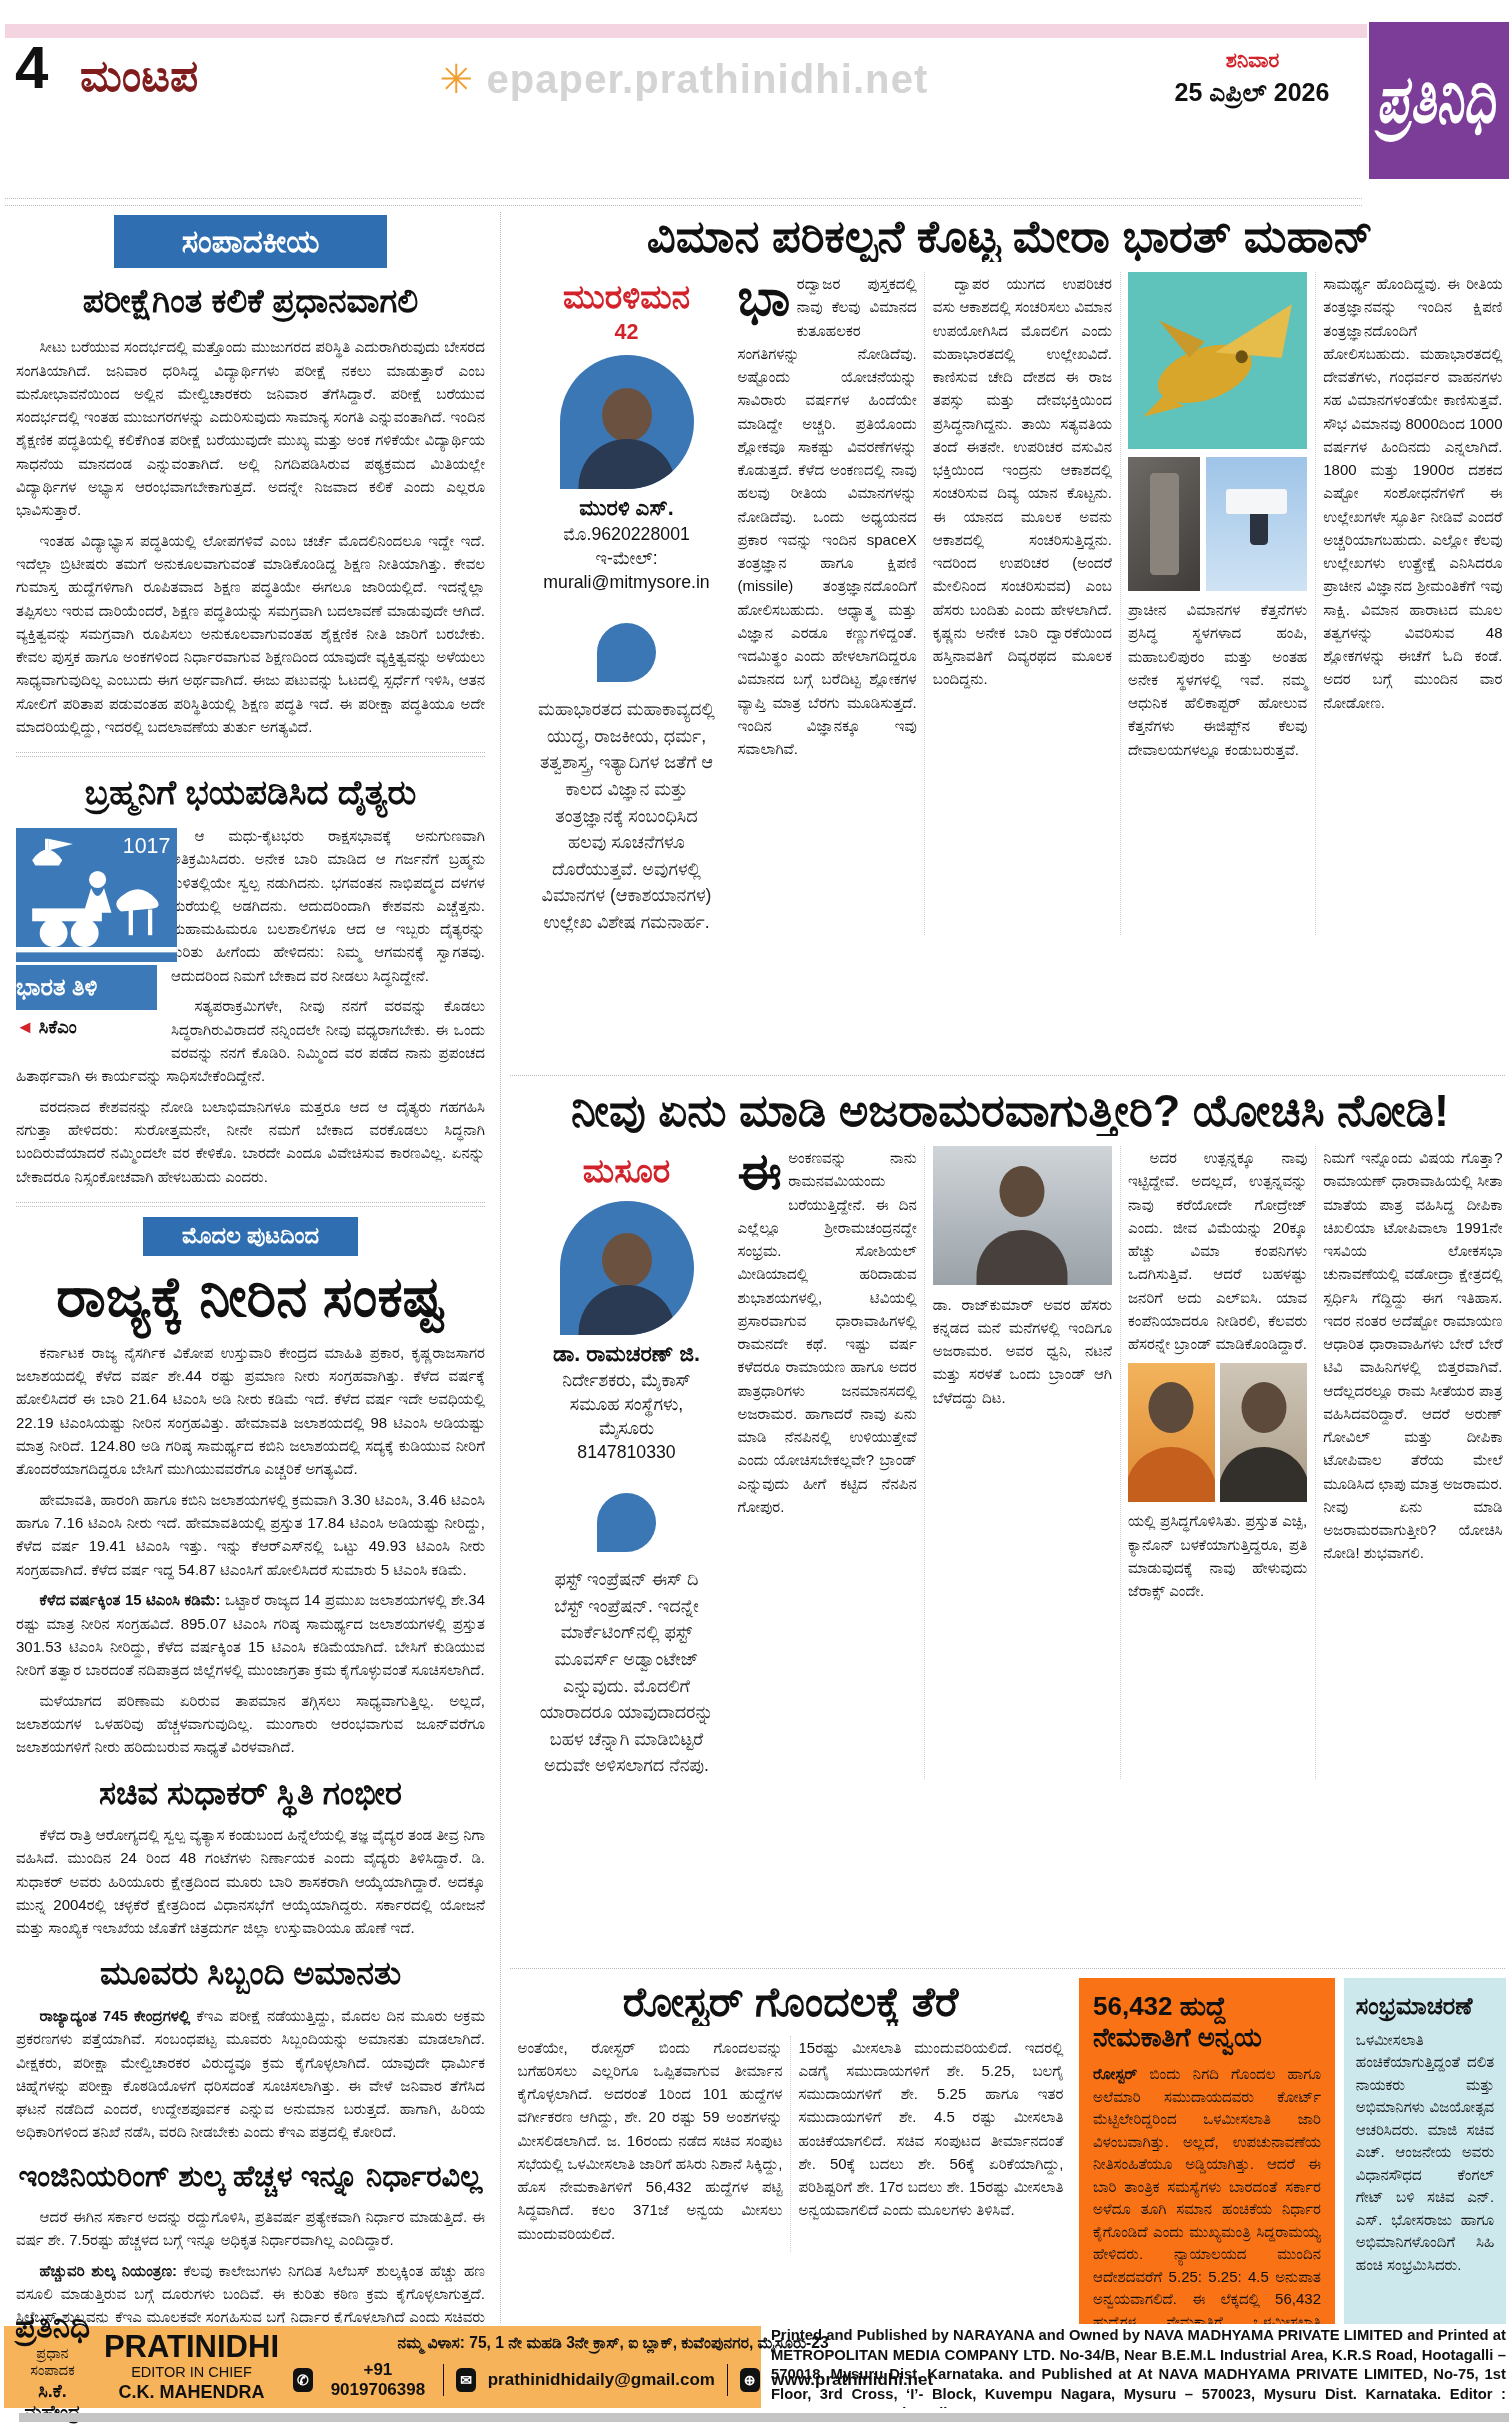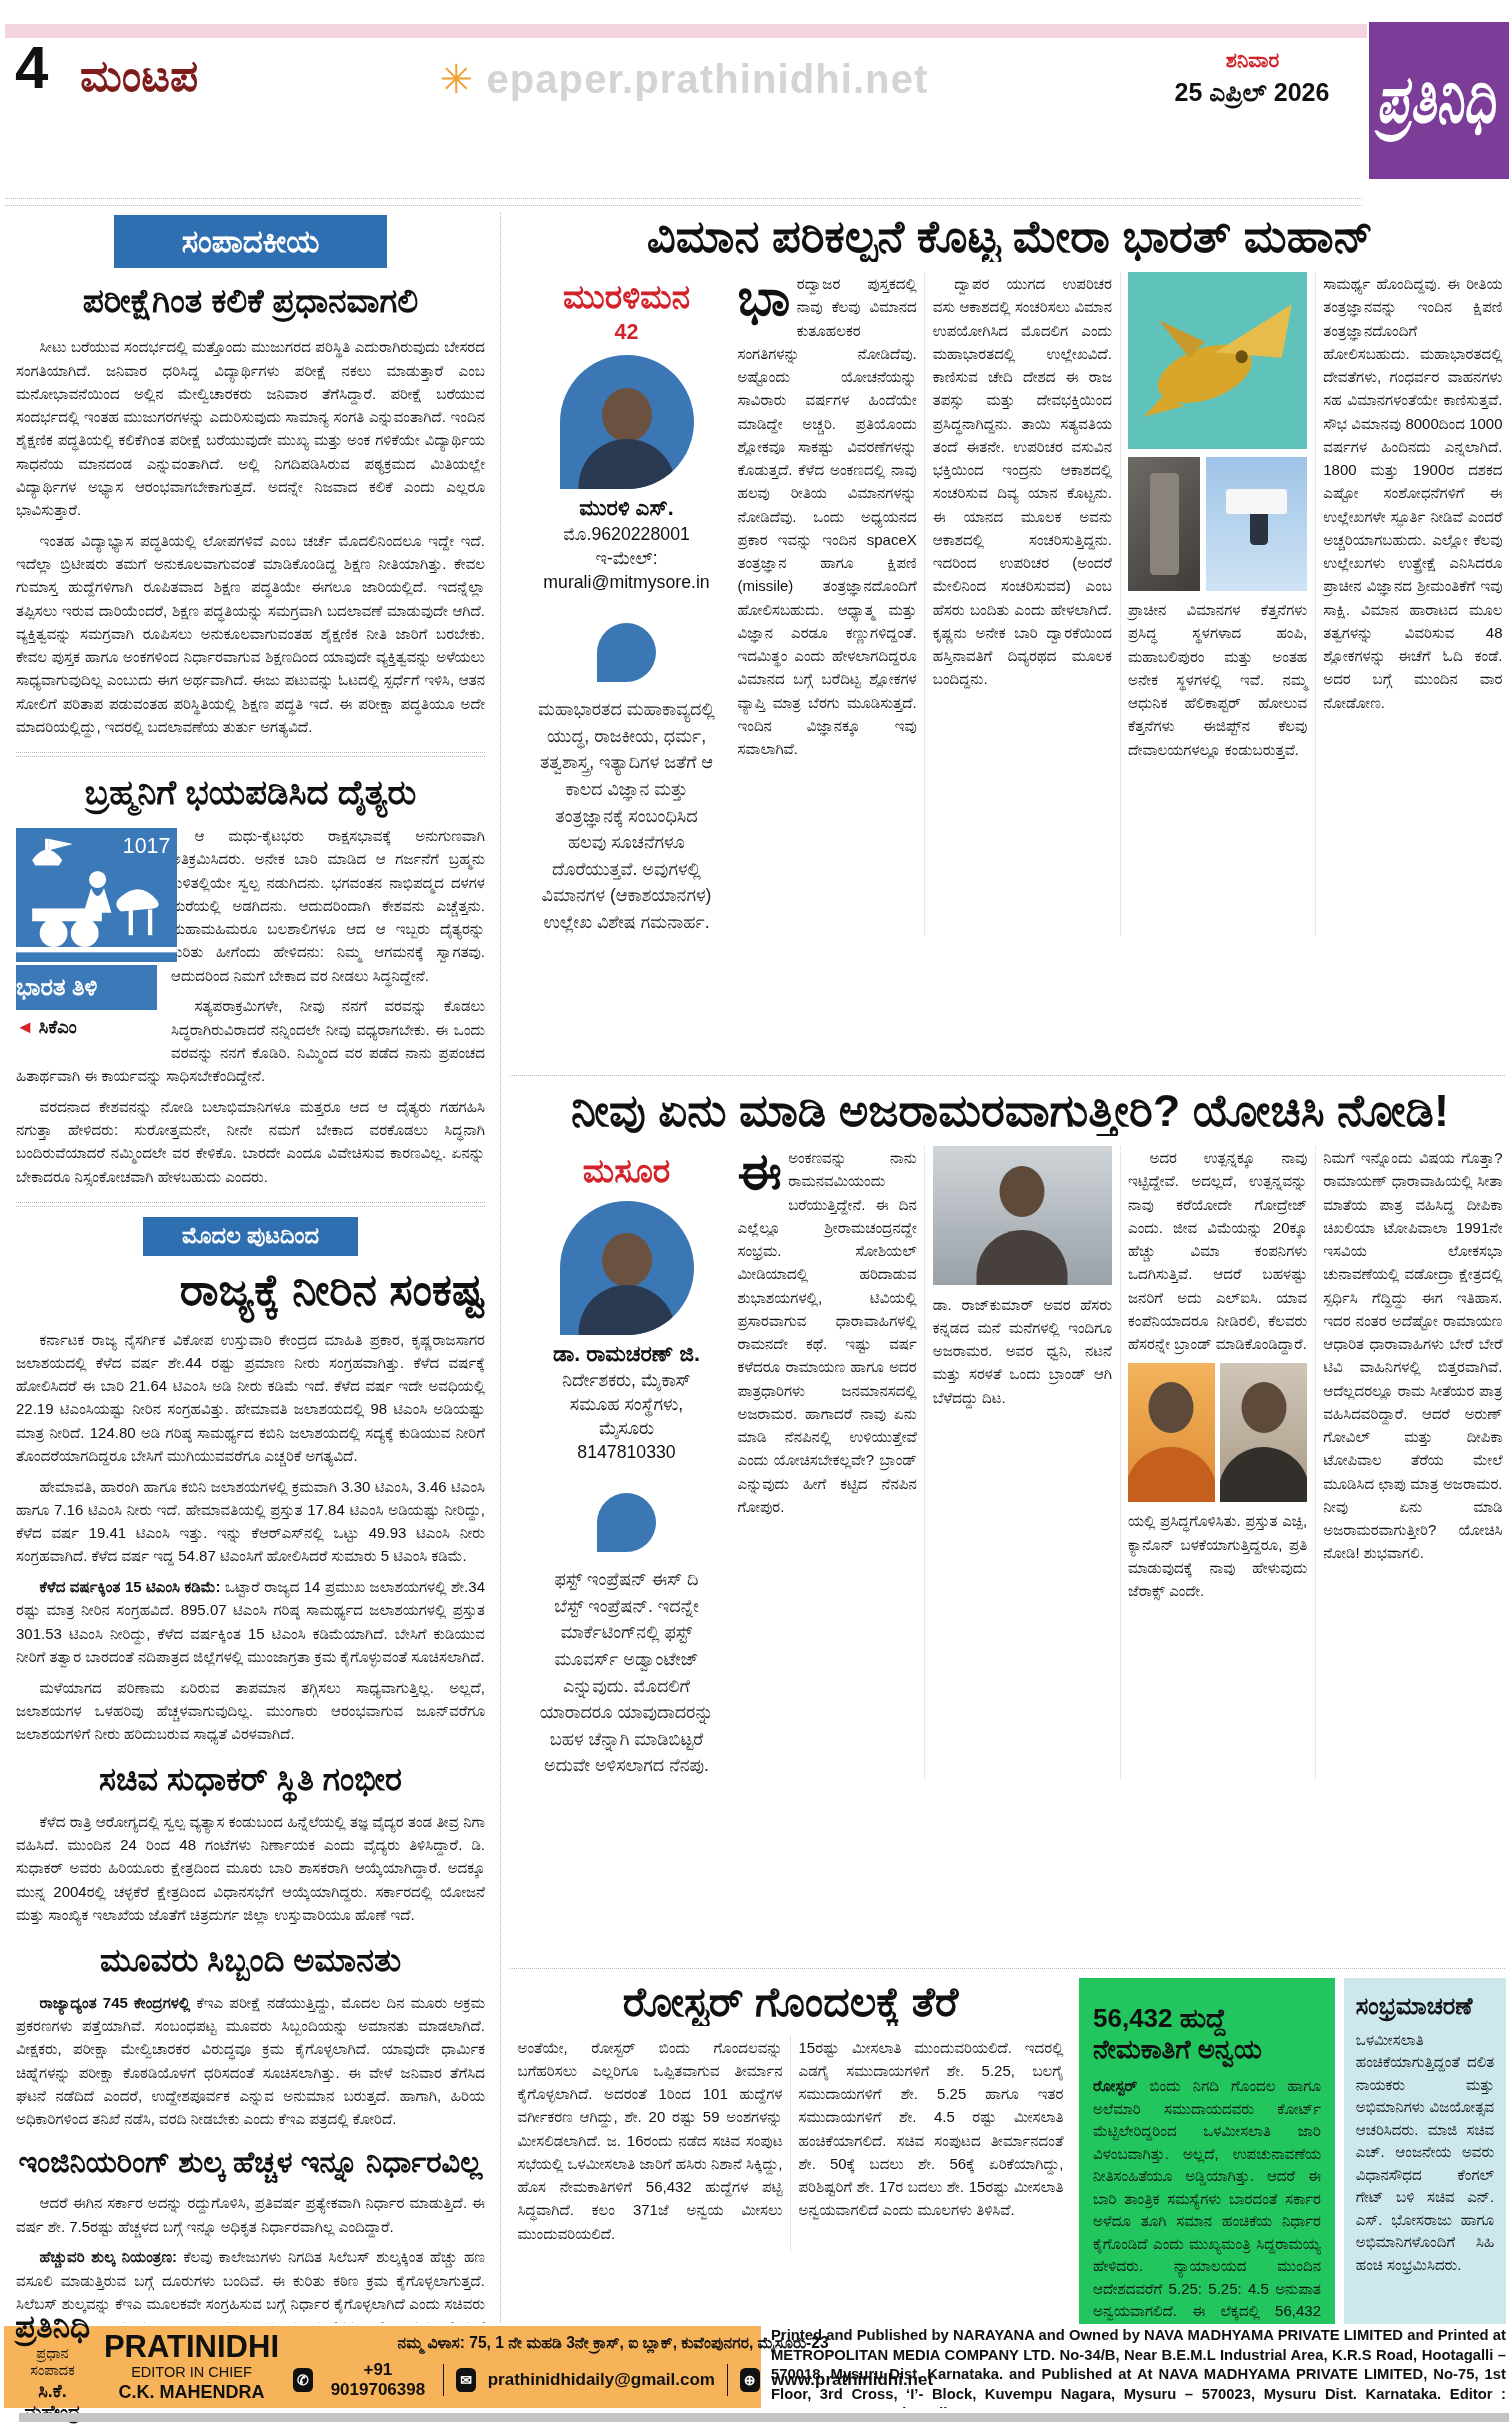--- a/index.html
+++ b/index.html
@@ -26,21 +26,21 @@
   .lead{font-weight:800;}
   
   .left-col{position:absolute;left:16px;top:212px;width:485px;height:2111px;
             border-right:1.6px dotted #b5b5b5;padding-right:15px;box-sizing:border-box;overflow:hidden;}
   .ed-label{width:58%;margin:3.2px auto 14px auto;background:#2f6fb1;color:#fff;text-align:center;
             font-size:31px;font-weight:800;padding:8.6px 0;}
   .ed-headline{font-size:33px;font-weight:800;text-align:center;line-height:1.18;margin:4.3px 0 14px 0;}
   .sub-headline{font-size:32px;font-weight:800;text-align:center;line-height:1.15;margin:16px 0 11.8px 0;}
   .fp-label{width:46%;margin:9.7px auto 10.7px auto;background:#2f6fb1;color:#fff;text-align:center;
             font-size:22.5px;font-weight:800;padding:6.4px 0;}
-  .big-headline{font-size:44px;font-weight:800;text-align:right;line-height:1.1;margin:3.2px 0 13px 0;white-space:nowrap;}
+  .big-headline{font-size:56px;font-weight:800;text-align:center;line-height:1.1;margin:3.2px 0 13px 0;white-space:nowrap;}
   
   .tili-badge{float:left;width:141px;margin:4.3px 14px 5.4px 0;text-align:left;}
   .tili-art{width:161px;height:134px;background:#3b79b8;position:relative;}
   .tili-strip{background:#3b79b8;color:#fff;font-size:23.6px;font-weight:800;padding:4.3px 0;margin-top:2.1px;}
   .tili-credit{font-size:18px;font-weight:800;margin-top:4.3px;color:#111;}
   .tili-credit .arr{color:#d2232a;}
   
   .main-art{position:absolute;left:510px;top:210px;width:1000px;height:863px;overflow:hidden;}
   .art-b{position:absolute;left:510px;top:1084px;width:1000px;height:875px;overflow:hidden;}
   .art-headline{font-size:45px;font-weight:800;text-align:center;line-height:1.12;white-space:nowrap;overflow:hidden;margin:2.1px 0 9.7px 0;}
@@ -81,22 +81,22 @@
   .portrait.warm::after{background:#c45f1d;}
   .portrait.cool{background:linear-gradient(#cfd4d8,#9aa2a8);}
   .portrait.cool::after{background:#47403d;}
   .p-half{display:flex;gap:5.4px;margin-bottom:7.5px;}
   .p-half .portrait{flex:1;margin-bottom:0;}
   
   .art-c{position:absolute;left:510px;top:1978px;width:561px;height:346px;overflow:hidden;}
   .art-c .art-headline{font-size:41px;}
   .c2{display:flex;gap:0;}
   .c2 .col{flex:1;}
-  .box-jobs{position:absolute;left:1079px;top:1978px;width:256px;height:346px;background:#22c55e;
-            box-sizing:border-box;padding:25px 14px;overflow:hidden;}
+  .box-jobs{position:absolute;left:1079px;top:1978px;width:256px;height:346px;background:#f97316;
+            box-sizing:border-box;padding:13px 14px;overflow:hidden;}
   .box-jobs h3{margin:0 0 9.7px 0;font-size:26px;font-weight:800;line-height:1.2;}
   .box-celebrate{position:absolute;left:1344px;top:1978px;width:162px;height:346px;background:#cde8ec;
             box-sizing:border-box;padding:14px 11.8px;overflow:hidden;}
   .box-celebrate h3{margin:0 0 8.6px 0;font-size:23.6px;font-weight:800;line-height:1.2;}
   .box-txt{font-size:15px;line-height:1.5;text-align:justify;}
   
   .footer-orange{position:absolute;left:4.3px;top:2326px;width:757px;height:82px;background:#f6b35a;
         display:flex;align-items:center;box-sizing:border-box;padding:5.4px 10.7px;gap:14px;}
   .f-logo-kn{text-align:center;}
   .f-logo-kn .big{font-size:31px;font-weight:800;line-height:1.05;}

